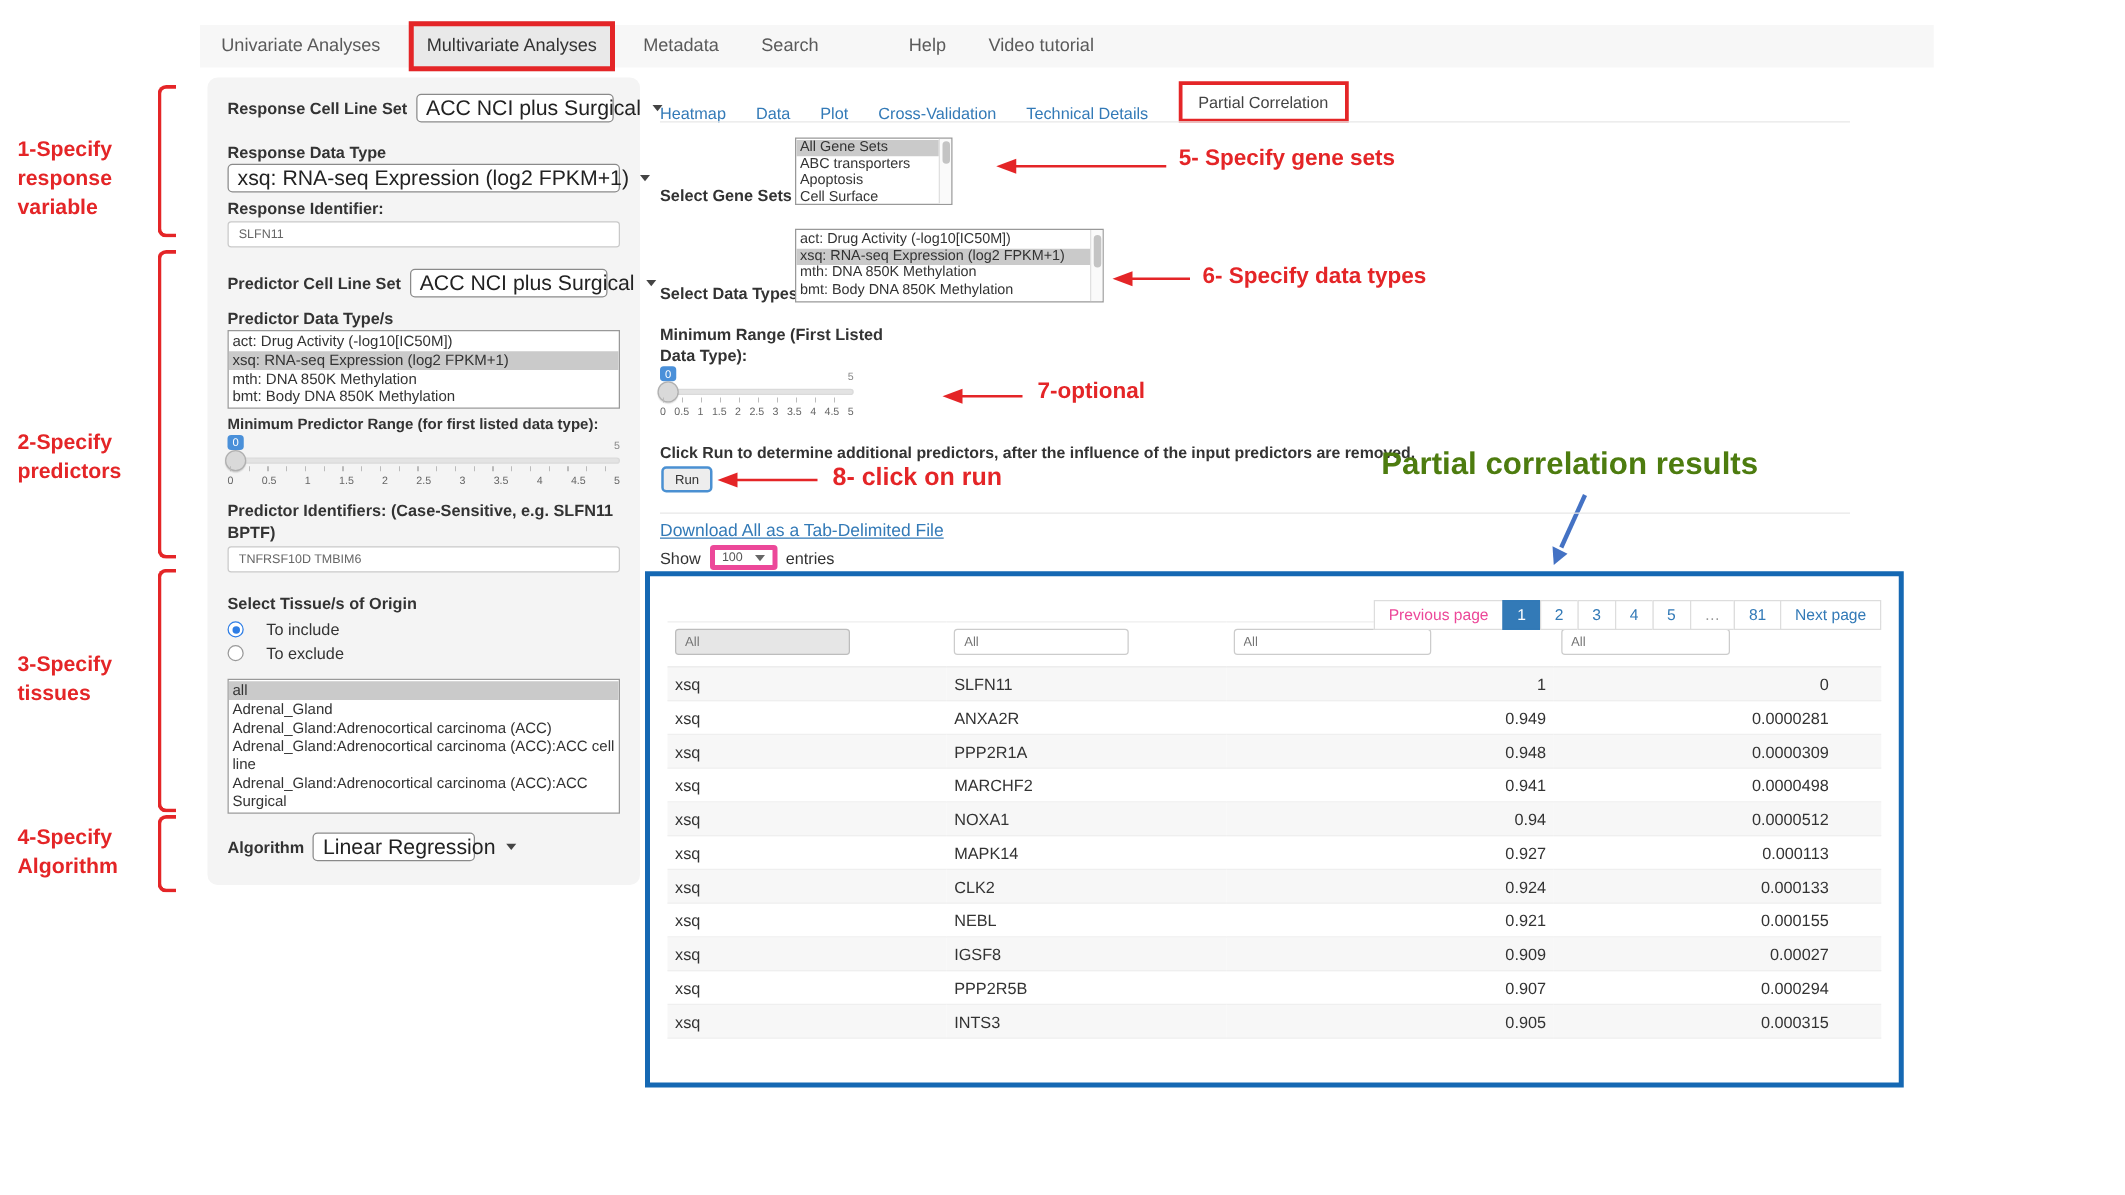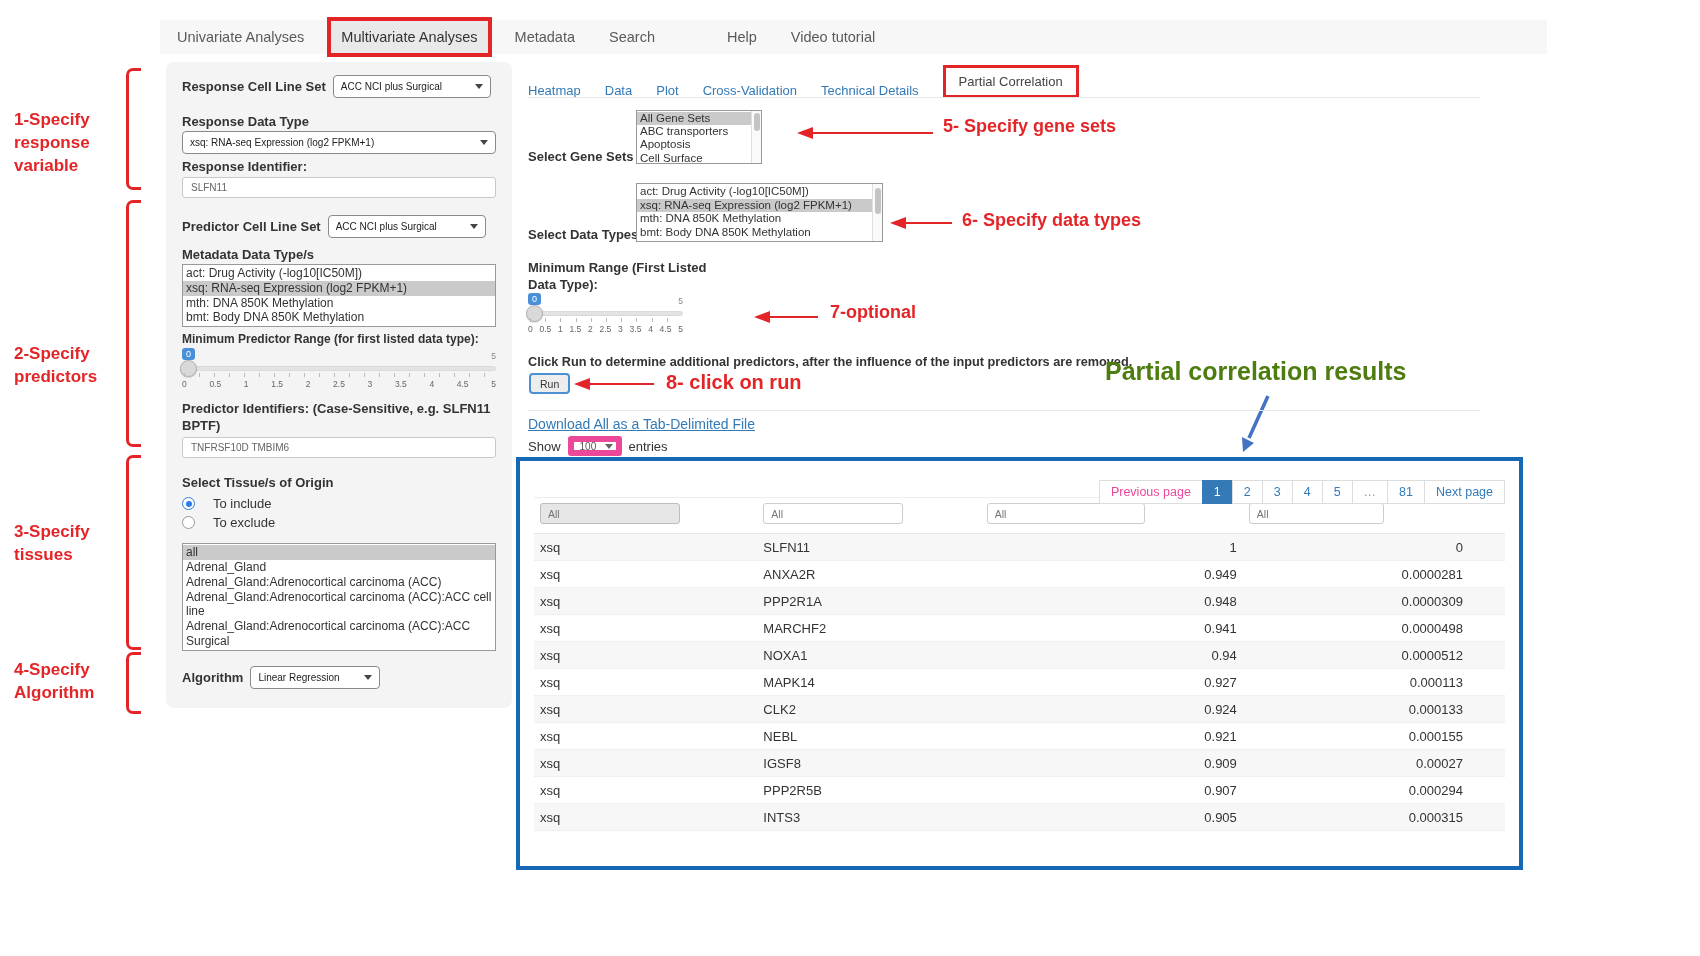--- a/index.html
+++ b/index.html
@@ -32,21 +32,21 @@
   
   .panel {
     position:absolute; left:166px; top:62px; width:346px; height:646px;
     background:#f4f4f4; border-radius:8px; padding:13px 16px; font-size:13px;
   }
   .lbl { font-weight:bold; color:#333; font-size:13px; }
   .row-inline { display:flex; align-items:center; gap:7px; }
   .sel {
     display:inline-flex; align-items:center; justify-content:space-between;
     background:#fff; border:1px solid #8a8a8a; border-radius:4px; height:23px;
-    padding:0 7px; font-size:10px; color:#222; white-space:nowrap;
+    padding:0 7px; font-size:17px; color:#222; white-space:nowrap;
   }
   .chev { width:0; height:0; border-left:4px solid transparent; border-right:4px solid transparent;
     border-top:5px solid #444; margin-left:9px; flex:none; }
   .txt-input {
     width:100%; height:21px; border:1px solid #c9c9c9; border-radius:3px;
     font-family:"Liberation Sans",sans-serif; font-size:10px; color:#666; padding:0 8px; background:#fff;
   }
   .listbox { background:#fff; border:1px solid #999; font-size:12px; line-height:14.8px;
     padding:1px 0; position:relative; overflow:hidden; }
   .listbox .opt { padding:0 3px; white-space:nowrap; }
@@ -85,21 +85,21 @@
   .results-title { position:absolute; left:1105px; top:357px; font-size:25px; font-weight:bold; color:#4d7c0f; }
   .run-btn {
     position:absolute; left:529px; top:373px; height:21px; padding:0 9px; font-size:10.5px;
     font-family:"Liberation Sans",sans-serif; color:#333; background:#ededed;
     border:2px solid #4a90d2; border-radius:4px;
   }
   .link { color:#337ab7; }
   .download { position:absolute; left:528px; top:416px; font-size:14px; }
   .show-row { position:absolute; left:528px; top:436px; display:flex; align-items:center; gap:7px; font-size:13px; color:#333; }
   .mini-sel { display:inline-flex; align-items:center; justify-content:space-between; width:54px; height:20px;
-    border:6px solid #ec4899; border-radius:3px; padding:0 6px; font-size:10px; color:#555; background:#fff; }
+    border:4px solid #ec4899; border-radius:3px; padding:0 6px; font-size:10px; color:#555; background:#fff; }
   
   .sbar { position:absolute; right:0; top:0; bottom:0; width:10px; background:#fafafa; border-left:1px solid #e0e0e0; }
   .sthumb { position:absolute; left:2px; width:6px; background:#c4c4c4; border-radius:3px; }
   
   .results-box {
     position:absolute; left:516px; top:457px; width:1007px; height:413px;
     border:4px solid #1568b3; background:#fff; padding:10px 14px;
   }
   .showing { font-size:13px; color:#333; margin-top:3px; }
   .pagination { position:absolute; right:14px; top:19px; display:flex; }
@@ -170,21 +170,21 @@
     <input class="txt-input" style="margin-top: 3px;" value="SLFN11">
 
     <div class="row-inline" style="margin-top:17px;">
       <span class="lbl">Predictor Cell Line Set</span>
       <span class="sel" style="width:158px;">
         <span>ACC NCI plus Surgical</span>
         <span class="chev"></span>
       </span>
     </div>
 
-    <div class="lbl" style="margin-top:9px;">Metadata Data Type/s</div>
+    <div class="lbl" style="margin-top:9px;">Predictor Data Type/s</div>
     <div class="listbox" style="margin-top:2px;">
       <div class="opt">act: Drug Activity (-log10[IC50M])</div>
       <div class="opt selected">xsq: RNA-seq Expression (log2 FPKM+1)</div>
       <div class="opt">mth: DNA 850K Methylation</div>
       <div class="opt">bmt: Body DNA 850K Methylation</div>
     </div>
 
     <div class="lbl" style="margin-top:5px; font-size:12px; white-space:nowrap;">Minimum Predictor Range (for first listed data type):</div>
     <div class="slider" style="margin-top:2px;">
       <span class="slider-badge">0</span>

